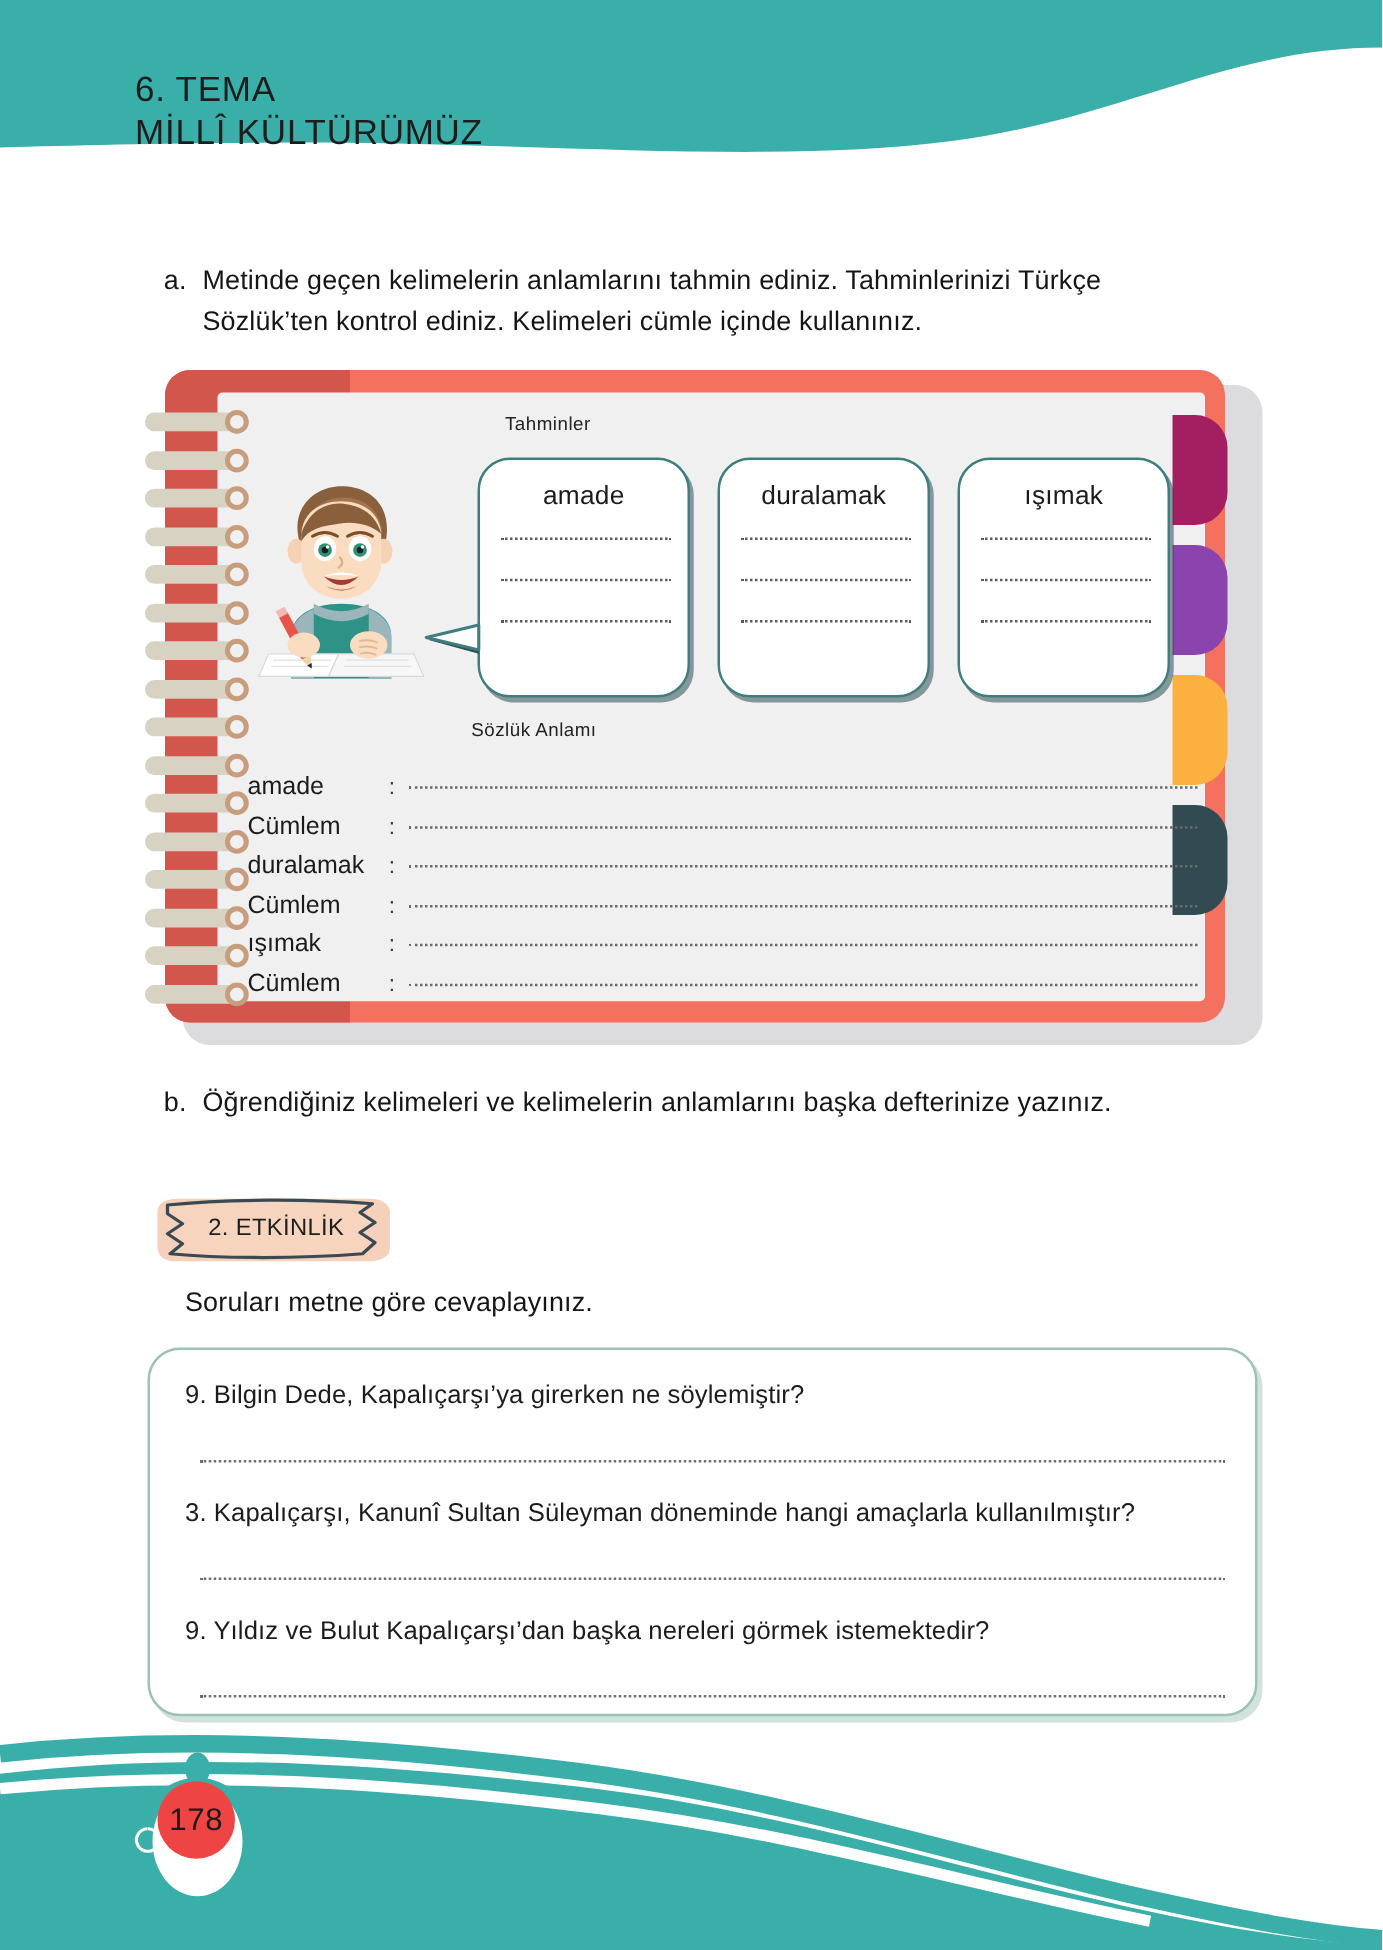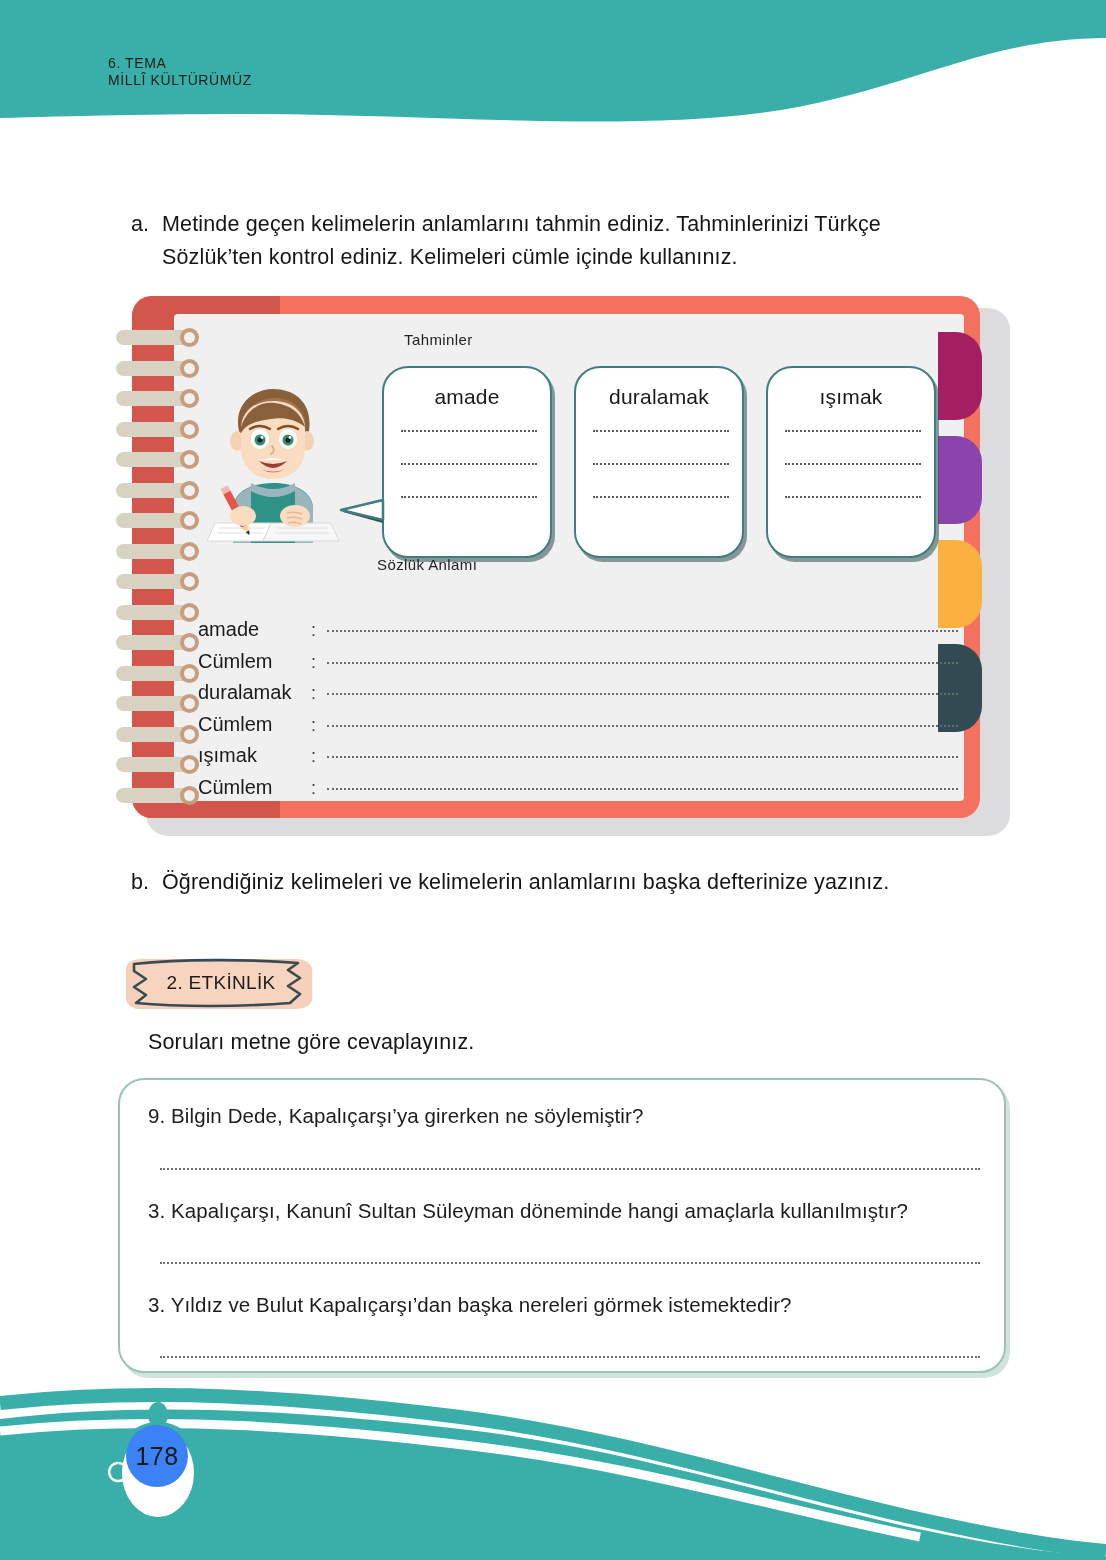--- a/index.html
+++ b/index.html
@@ -29,21 +29,21 @@
     z-index: 1;
   }
   .header-title {
     position: absolute;
     left: 108px;
     top: 55px;
     z-index: 3;
     line-height: 1.22;
   }
   .header-title .line {
-    font-size: 14px;
+    font-size: 28px;
     letter-spacing: 0.6px;
     color: #1d1d1d;
     font-weight: 400;
     white-space: nowrap;
   }
 
   
   .ribbon {
     position: absolute;
     z-index: 5;
@@ -157,21 +157,21 @@
   
   .nb-heading {
     position: absolute;
     z-index: 7;
     font-size: 15px;
     color: #222;
     letter-spacing: 0.4px;
     white-space: nowrap;
   }
   #tahminler-label { left: 404px; top: 331px; }
-  #sozluk-label    { left: 377px; top: 556px; }
+  #sozluk-label    { left: 377px; top: 576px; }
 
   .boy {
     position: absolute;
     left: 203px; top: 383px;
     width: 138px; height: 160px;
     z-index: 7;
   }
 
   
   .bubbles {
@@ -292,21 +292,21 @@
     height: 175px;
     z-index: 2;
   }
   .page-num {
     position: absolute;
     left: 126px;
     bottom: 73px;
     width: 62px;
     height: 62px;
     border-radius: 50%;
-    background: #3b82f6;
+    background: #ef4444;
     display: flex;
     align-items: center;
     justify-content: center;
     font-size: 25px;
     color: #1a1a1a;
     letter-spacing: 0.5px;
     z-index: 6;
   }
 </style>
 </head>
@@ -501,21 +501,21 @@
     <div id="questions-holder">
         <div class="q-item">
           <div class="q-text" style="top: 24px;">9. Bilgin Dede, Kapalıçarşı’ya girerken ne söylemiştir?</div>
           <div class="q-line" style="top: 88px;"></div>
         </div>
         <div class="q-item">
           <div class="q-text" style="top: 119px;">3. Kapalıçarşı, Kanunî Sultan Süleyman döneminde hangi amaçlarla kullanılmıştır?</div>
           <div class="q-line" style="top: 182px;"></div>
         </div>
         <div class="q-item">
-          <div class="q-text" style="top: 213px;">3. Yıldız ve Bulut Kapalıçarşı’dan başka nereleri görmek istemektedir?</div>
+          <div class="q-text" style="top: 213px;">9. Yıldız ve Bulut Kapalıçarşı’dan başka nereleri görmek istemektedir?</div>
           <div class="q-line" style="top: 276px;"></div>
         </div>
       </div>
   </div>
 
   <svg class="footer-wave" viewBox="0 0 1106 175" preserveAspectRatio="none">
     <path d="M0,34 C150,16 300,26 460,44 C620,62 760,108 900,140 C990,160 1050,168 1106,172 L1106,175 L0,175 Z" fill="#3aafa9"></path>
     <path d="M0,18 C150,2 300,12 460,32 C620,52 770,100 910,132 C1000,152 1055,162 1106,166" stroke="#3aafa9" stroke-width="14" fill="none"></path>
     <path d="M0,46 C160,30 320,42 480,62 C640,82 780,124 920,152" stroke="#ffffff" stroke-width="9" fill="none"></path>
     <ellipse cx="158" cy="95" rx="50" ry="58" fill="#3aafa9"></ellipse>

